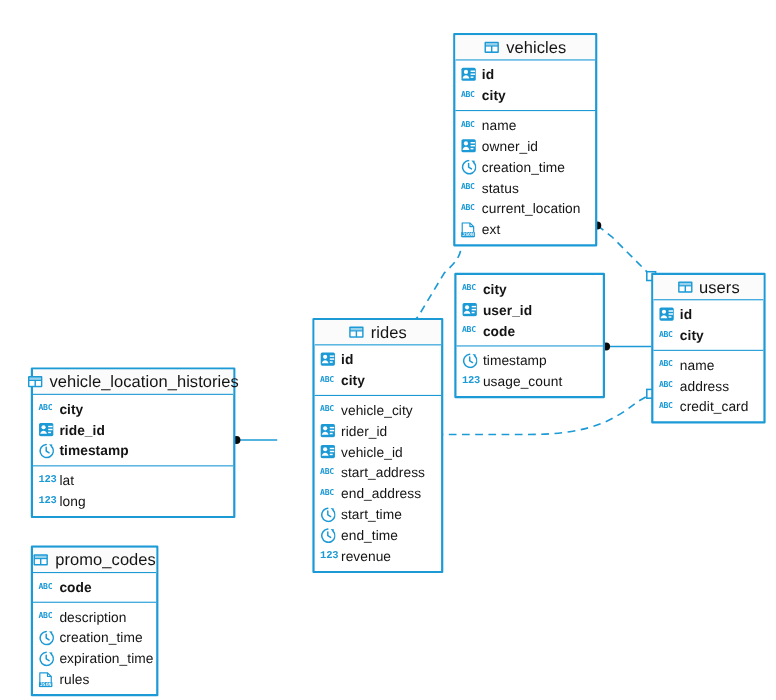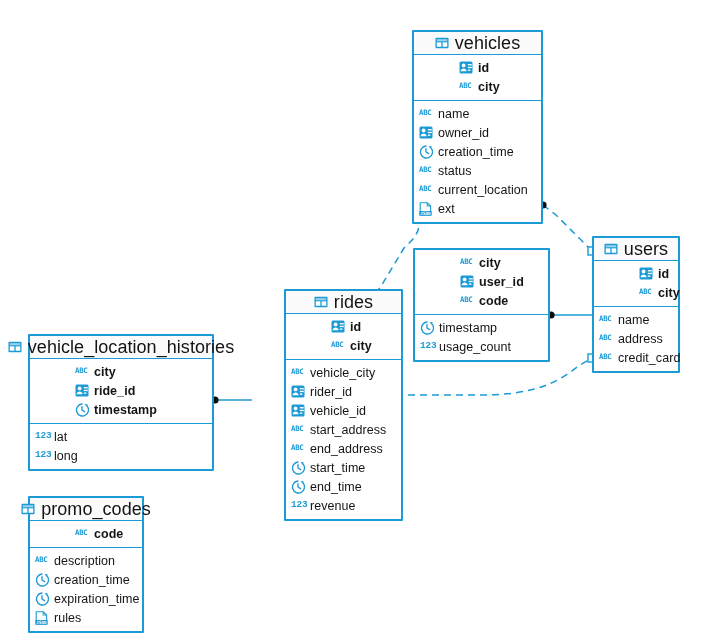--- a/index.html
+++ b/index.html
@@ -46,31 +46,30 @@
     height: 23px;
     border-bottom: 1.5px solid #1c9ad6;
     background: #fbfbfb;
     display: flex;
     align-items: center;
     justify-content: center;
     gap: 6px;
     padding: 0 8px;
   }
   .tbl-title {
-    font-size: 18px;
+    font-size: 15px;
     color: #141414;
     white-space: nowrap;
     letter-spacing: 0.05px;
   }
   .tbl-section {
     padding: 3px 0 4px 0;
   }
   .tbl-section.keys {
     border-bottom: 1.5px solid #1c9ad6;
-    padding-left: 40px;
   }
   .field {
     display: flex;
     align-items: center;
     gap: 5px;
     height: 19px;
     padding: 0 6px 0 5px;
     white-space: nowrap;
   }
   .field-name {
@@ -274,21 +273,21 @@
             <span class="field-name">timestamp</span>
           </div>
           <div class="field">
             <span class="ico">
               <span class="ico-123">123</span>
             </span>
             <span class="field-name">usage_count</span>
           </div>
         </div>
       </div>
-      <div class="table" style="left: 592px; top: 236px; width: 88px;">
+      <div class="table" style="left: 592px; top: 248px; width: 104px;">
         <div class="tbl-header">
           <span class="ico">
             <svg width="15" height="12" viewBox="0 0 15 12">
               <rect x="0.5" y="0.5" width="14" height="11" rx="1" fill="#1c9ad6"></rect>
               <rect x="1.9" y="1.9" width="11.2" height="2.3" fill="#ffffff" opacity="0.55"></rect>
               <rect x="1.9" y="5.3" width="4.9" height="4.7" fill="#ffffff"></rect>
               <rect x="8.2" y="5.3" width="4.9" height="4.7" fill="#ffffff"></rect>
             </svg>
           </span>
           <span class="tbl-title">users</span>

